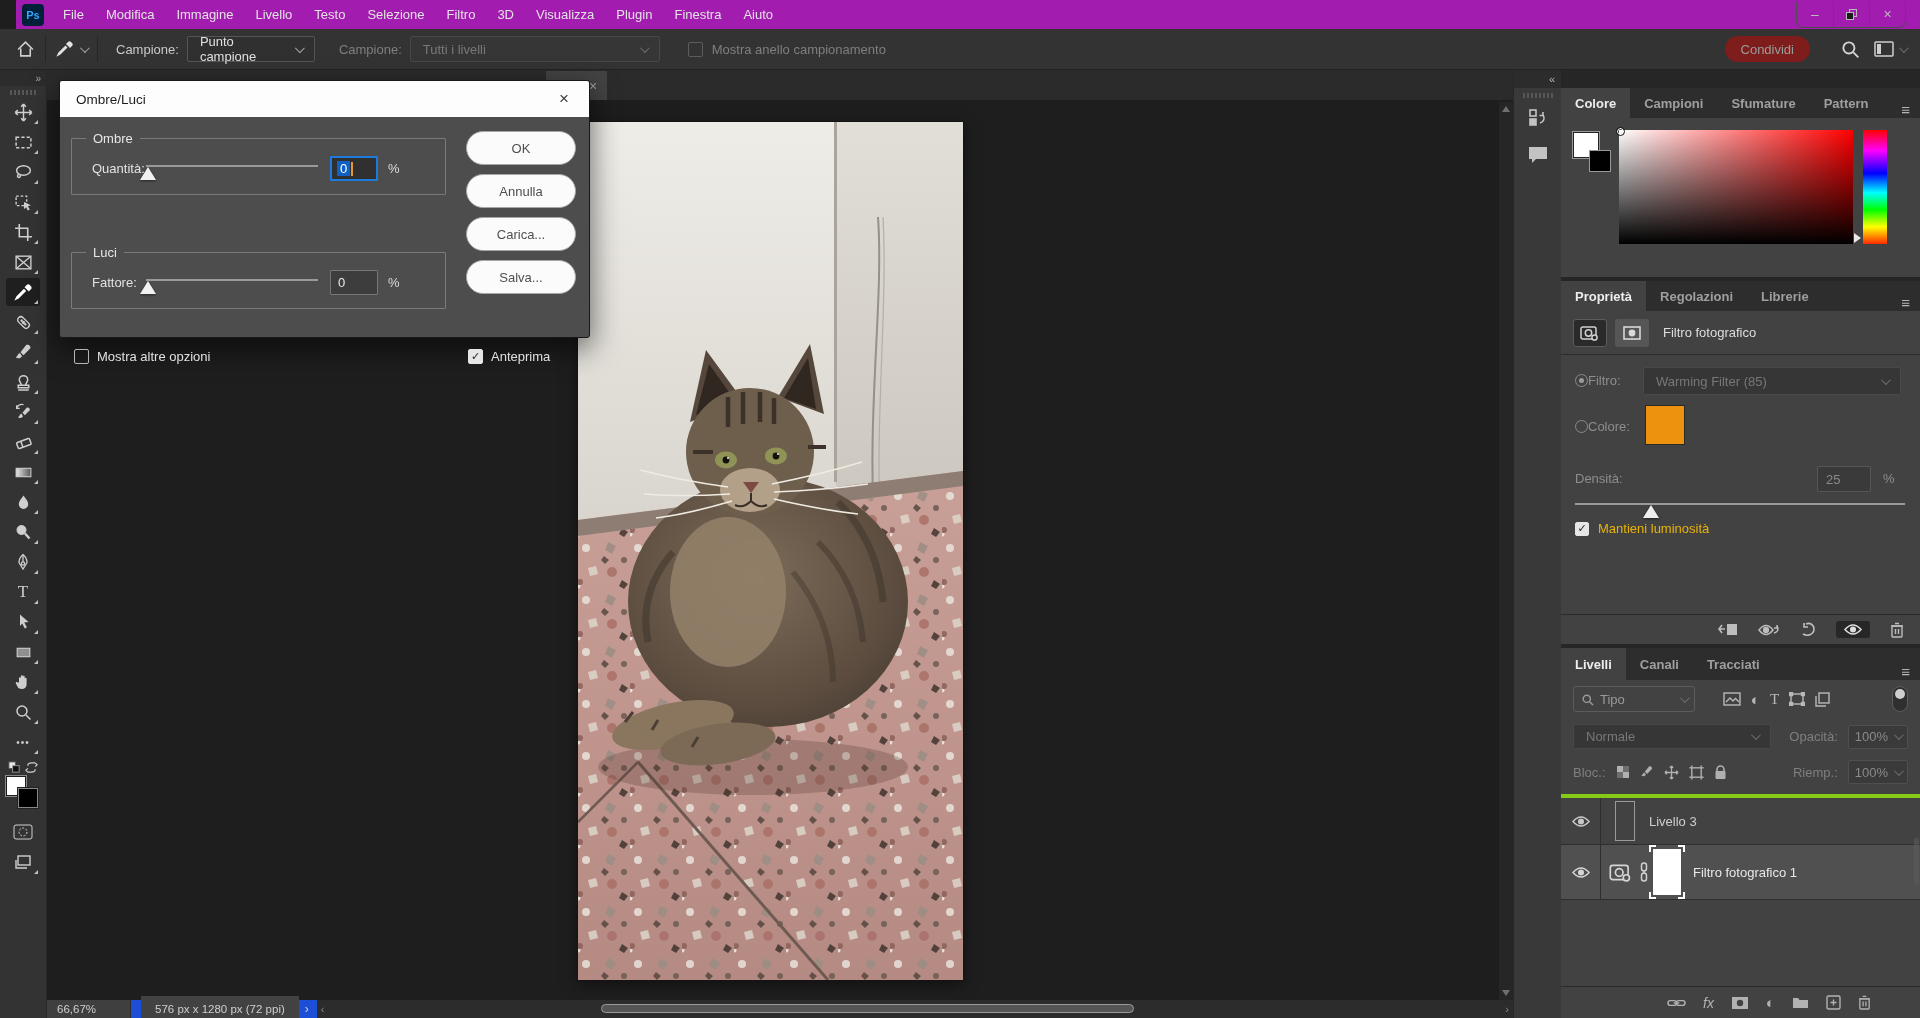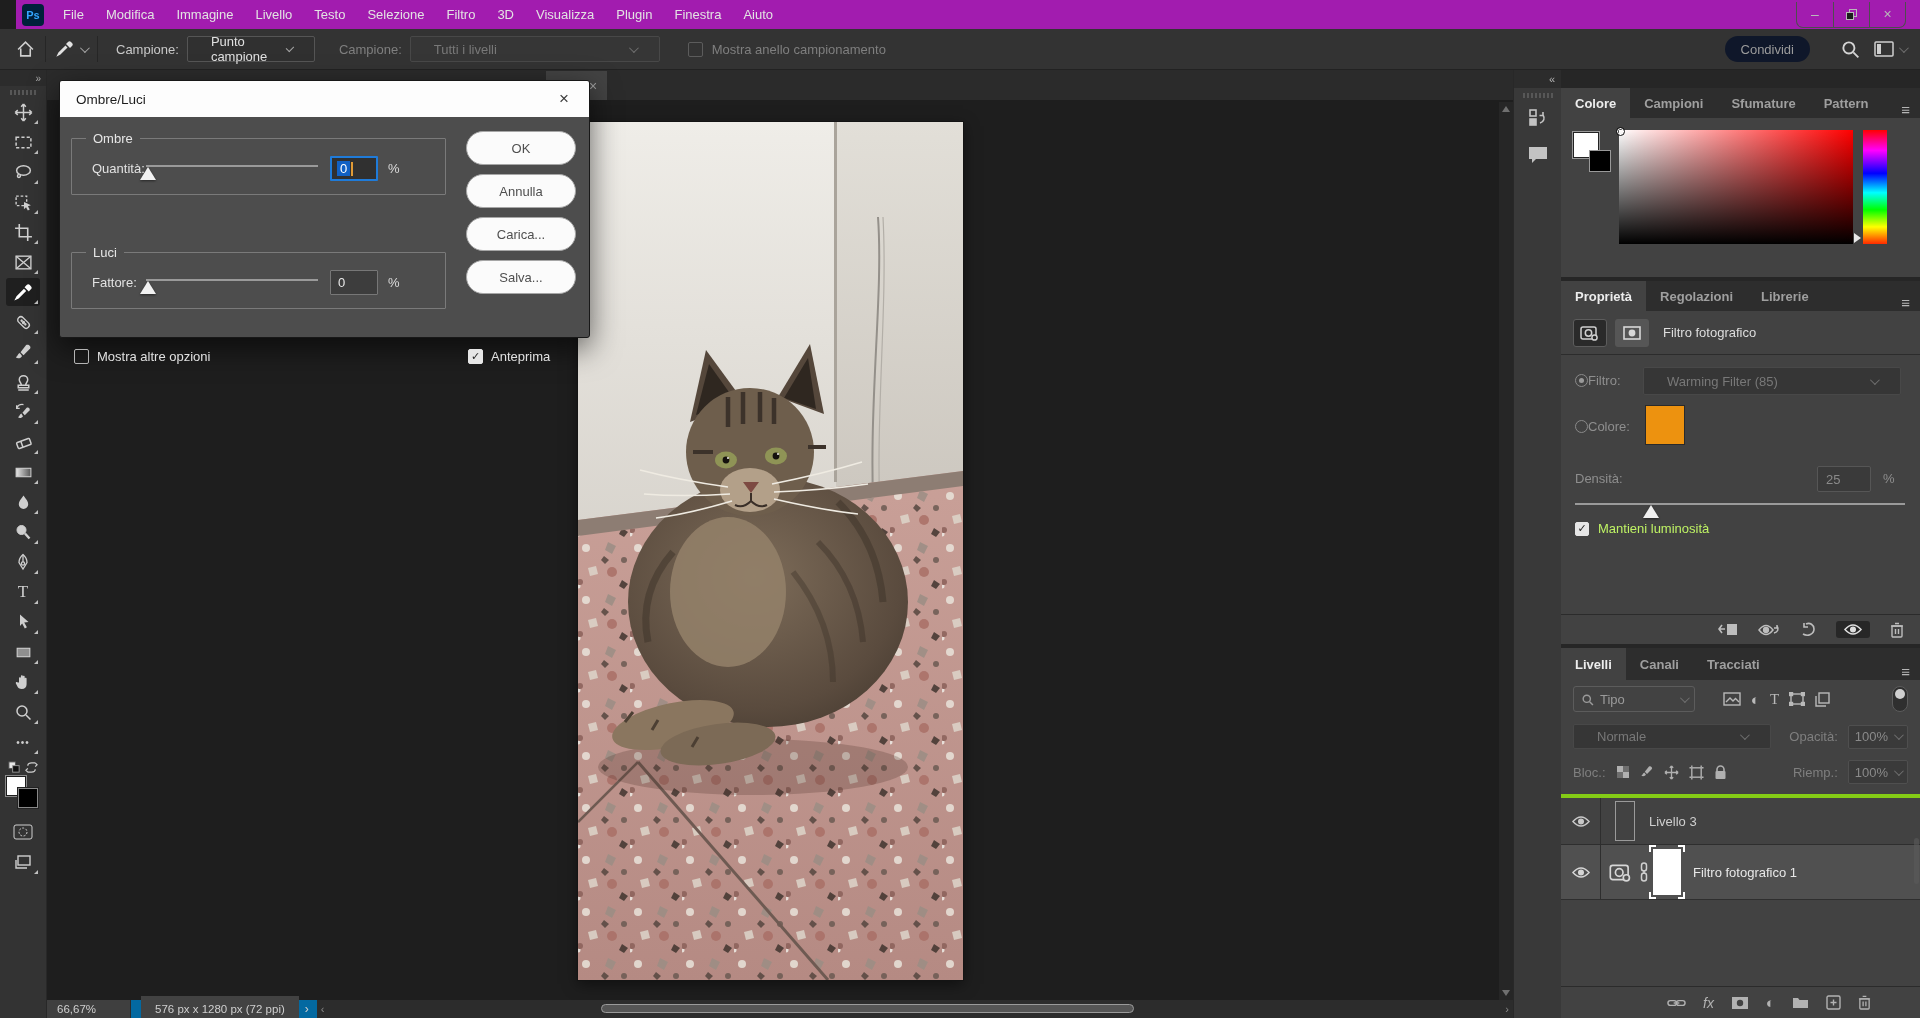--- a/index.html
+++ b/index.html
@@ -18,29 +18,29 @@
   .restore-glyph span{position:absolute;border:1.5px solid #b9b9b9;width:8px;height:8px}
   .restore-glyph span:first-child{right:0;top:0}
   .restore-glyph span:last-child{left:0;bottom:0;background:#1c1c1c}
 
   
   .optionsbar{position:absolute;left:0;top:29px;right:0;height:41px;background:#333;border-bottom:1px solid #222;display:flex;align-items:center;z-index:29}
   .ob-sep{width:1px;height:26px;background:#262626;margin:0 10px}
   .ob-icon{color:#cfcfcf;display:flex;align-items:center;justify-content:center}
   .ob-label{color:#c9c9c9;margin:0 8px}
   .ob-label.dim, .dim{color:#7f7f7f}
-  .dropdown{height:26px;background:#303030;border:1px solid #555;border-radius:2px;display:flex;align-items:center;padding:0 23px;color:#e0e0e0;gap:8px}
+  .dropdown{height:26px;background:#303030;border:1px solid #555;border-radius:2px;display:flex;align-items:center;padding:0 12px;color:#e0e0e0;gap:8px}
   .dropdown .chev{margin-left:auto}
   .dropdown.disabled{color:#787878;border-color:#484848;background:#363636}
   .chev{width:7px;height:7px;border-right:1.6px solid #a5a5a5;border-bottom:1.6px solid #a5a5a5;transform:rotate(45deg) translateY(-2px)}
   .chev.dim2{border-color:#6f6f6f}
   .cb{width:15px;height:15px;border:1px solid #9f9f9f;border-radius:2px;flex:0 0 auto}
   .cb.disabled{border-color:#5c5c5c}
   .cb.checked{background:#e6e6e6;border-color:#e6e6e6;color:#222;display:flex;align-items:center;justify-content:center;font-size:11px;font-weight:bold}
-  .share-btn{height:26px;padding:0 16px;border-radius:13px;background:#0f172a;color:#9b9b9b;display:flex;align-items:center;margin-right:16px}
+  .share-btn{height:26px;padding:0 16px;border-radius:13px;background:#7f1d1d;color:#9b9b9b;display:flex;align-items:center;margin-right:16px}
 
   
   .toolbar{position:absolute;left:0;top:70px;bottom:0;width:47px;background:#333;border-right:1px solid #282828;display:flex;flex-direction:column;align-items:center;z-index:20}
   .tb-top{width:100%;height:16px;background:#2c2c2c;color:#aaa;font-size:10px;display:flex;align-items:center;justify-content:flex-end;padding-right:5px}
   .tb-grip{width:26px;height:5px;margin:4px 0 2px;background:repeating-linear-gradient(90deg,#575757 0 2px,transparent 2px 4px)}
   .tool{position:relative;width:34px;height:28px;display:flex;align-items:center;justify-content:center;color:#cfcfcf;border-radius:3px;margin:1px 0}
   .tool.active{background:#1f1f1f;color:#fff}
   .tool .sub{position:absolute;right:2px;bottom:2px;width:0;height:0;border-left:4px solid transparent;border-bottom:4px solid #c0c0c0}
   .tb-colors{position:relative;width:34px;height:34px;margin-top:2px}
   .tb-colors .fg{position:absolute;left:0;top:0;width:20px;height:20px;background:#fff;border:1px solid #1d1d1d;outline:1px solid #8a8a8a}
@@ -51,21 +51,21 @@
   .canvas{position:absolute;left:47px;top:70px;width:1466px;bottom:0;background:#1e1e1e}
   .tabbar{position:absolute;left:0;top:0;right:0;height:30px;background:#2b2b2b}
   .doc-tab{position:absolute;left:499px;top:1px;height:29px;background:#434343;display:flex;align-items:center;padding:0 10px;gap:10px;color:#dcdcdc;font-size:12.5px}
   .doc-tab .tab-close{color:#9f9f9f;font-size:14px}
   .image{position:absolute;left:531px;top:52px;width:385px;height:858px;box-shadow:0 0 0 1px #141414, 0 4px 14px rgba(0,0,0,.5)}
   .vscroll{position:absolute;right:0;top:32px;bottom:18px;width:14px;background:#262626}
   .vscroll .arr{position:absolute;left:3px;width:0;height:0;border-left:4px solid transparent;border-right:4px solid transparent}
   .vscroll .up{top:4px;border-bottom:6px solid #6f6f6f}
   .vscroll .dn{bottom:4px;border-top:6px solid #6f6f6f}
   .vscroll .thumb{position:absolute;left:2px;right:2px;top:16px;height:830px;background:#3c3c3c;border-radius:4px}
-  .statusbar{position:absolute;left:0;right:0;bottom:0;height:18px;background:#0369a1;display:flex;align-items:center;font-size:11.5px;color:#cfcfcf}
+  .statusbar{position:absolute;left:0;right:0;bottom:0;height:18px;background:#1d4ed8;display:flex;align-items:center;font-size:11.5px;color:#cfcfcf}
   .zoom-box{height:18px;display:flex;align-items:center;padding:0 10px;background:#3f3f3f;border-right:1px solid #2c2c2c;min-width:84px}
   .doc-info{height:26px;display:flex;align-items:center;padding:0 14px;background:#424242;margin-left:10px}
   .st-arrow{margin:0 6px;color:#cfcfcf;font-size:12px}
   .hscroll{position:relative;flex:1;height:18px;background:#2c2c2c;margin-left:2px}
   .hscroll .left-arr{position:absolute;left:4px;top:3px;color:#8a8a8a;font-size:11px}
   .hscroll .right-arr{position:absolute;right:4px;top:3px;color:#8a8a8a;font-size:11px}
   .hscroll .thumb{position:absolute;left:270px;width:533px;top:4px;height:9px;background:#555;border-radius:5px}
 
   
   .strip{position:absolute;left:1513px;top:70px;bottom:0;width:48px;background:#393939;border-left:1px solid #282828;z-index:20}
@@ -629,21 +629,21 @@
       </div>
       <div class="dens-box">25</div>
       <span class="dens-unit">%</span>
       <div class="slider-track" style="left:14px;width:330px;top:222px"></div>
       <span class="tri-thumb" style="left:82px;top:224px"></span>
 
       <div style="position:absolute;left:14px;top:240px;display:flex;align-items:center;gap:9px">
         <span class="cb checked" style="width:14px;height:14px">
             <span>✓</span>
           </span>
-        <span style="color:#bef264">Mantieni luminosità</span>
+        <span style="color:#eab308">Mantieni luminosità</span>
       </div>
 
       <div class="prop-bottom">
         <svg width="20" height="15" viewBox="0 0 20 15">
             <path d="M4 3l-3 4 3 4M1 7h6" stroke="#bdbdbd" stroke-width="1.6" fill="none"></path>
             <rect x="9" y="2" width="10" height="11" fill="#bdbdbd"></rect>
           </svg>
         <svg width="22" height="14" viewBox="0 0 22 14" fill="none" stroke="#bdbdbd" stroke-width="1.5">
             <path d="M1 7 Q8 -2 15 7 Q8 16 1 7 Z"></path>
             <circle cx="8" cy="7" r="2.4" fill="#bdbdbd"></circle>

